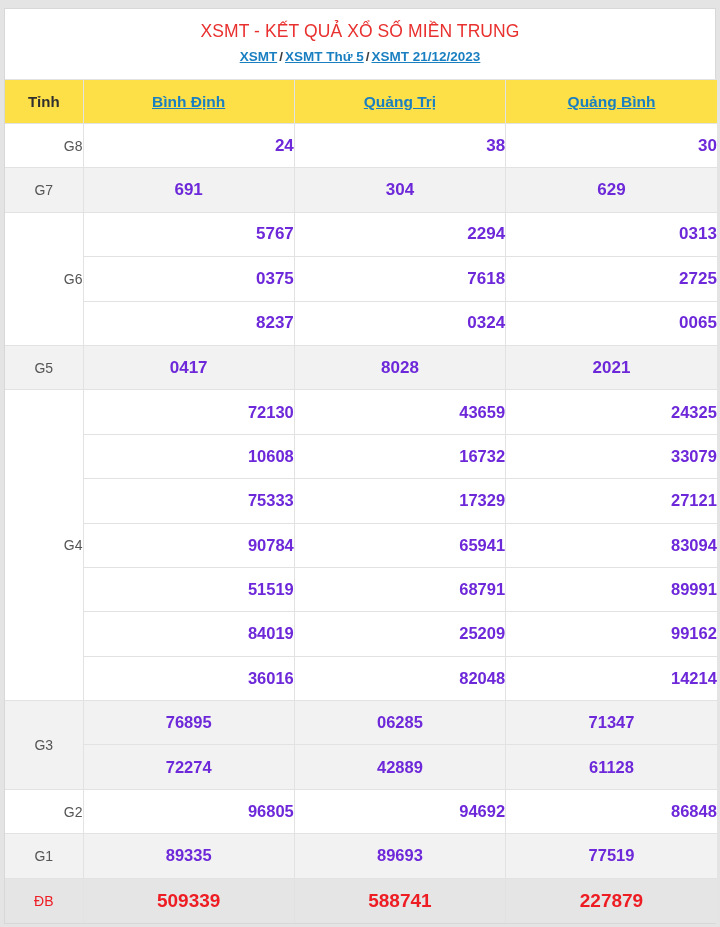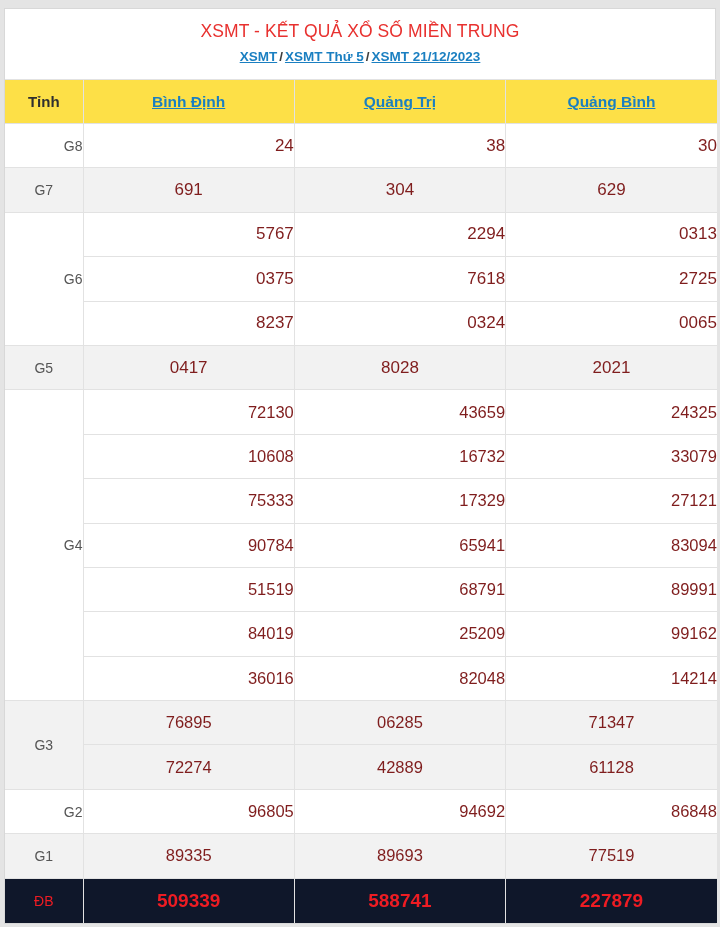--- a/index.html
+++ b/index.html
@@ -107,36 +107,36 @@
     font-weight: 400;
     background: inherit;
   }
   td.lbl.db {
     color: #ee1c23;
     font-size: 14px;
   }
 
   
   td.num {
-    color: #7f1d1d;
+    color: #6d28d9;
     font-size: 17px;
-    font-weight: 400;
+    font-weight: 700;
     height: 44.4px;
   }
   td.num.small { font-size: 16.5px; }
   td.num.db {
     color: #ee1c23;
     font-size: 19px;
     font-weight: 700;
   }
 
   
   tr.shade > td { background: #f2f2f2; }
   tr.plain > td { background: #ffffff; text-align: right; }
-  tr.dbrow  > td { background: #0f172a; }
+  tr.dbrow  > td { background: #e5e5e5; }
 
   .bottom-strip {
     height: 8px;
     background: #e4e4e4;
   }
 </style>
 </head>
 <body>
 
 <div class="page">

